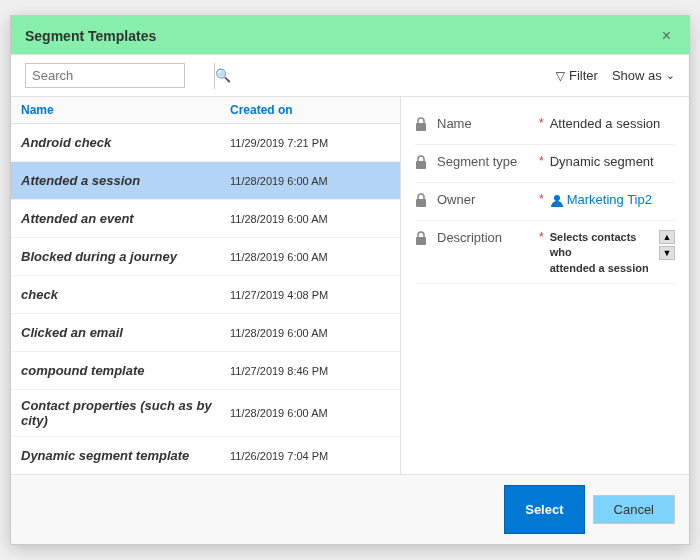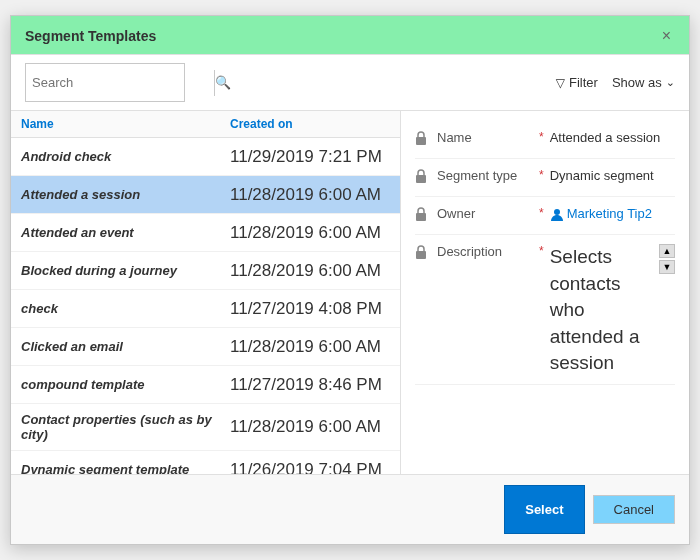--- a/index.html
+++ b/index.html
@@ -51,21 +51,21 @@
       justify-content: space-between;
       padding: 8px 14px;
       border-bottom: 1px solid #e0e0e0;
       background: #fff;
     }
     .search-box {
       display: flex;
       align-items: center;
       border: 1px solid #c8c8c8;
       width: 160px;
-      height: 39px;
+      height: 25px;
       background: #fff;
     }
     .search-input {
       border: none;
       outline: none;
       font-size: 13px;
       padding: 2px 6px;
       flex: 1;
       color: #aaa;
       background: transparent;
@@ -158,21 +158,21 @@
     .list-row.selected { background: #b3d4f5; }
     .row-name {
       flex: 1;
       font-size: 13px;
       color: #333;
       font-weight: 600;
       font-style: italic;
     }
     .row-created {
       width: 160px;
-      font-size: 17px;
+      font-size: 11px;
       color: #333;
     }
     .detail-panel {
       flex: 1;
       padding: 0;
       display: flex;
       flex-direction: column;
       overflow: hidden;
     }
     .detail-fields {
@@ -213,22 +213,23 @@
       color: #333;
       font-size: 13px;
     }
     .field-value.link {
       color: #0078d4;
       cursor: pointer;
     }
     .description-value {
       flex: 1;
       color: #333;
-      font-size: 19px;
+      font-size: 11px;
       line-height: 1.4;
+      font-weight: bold;
     }
     .description-scroll {
       display: flex;
       flex-direction: column;
       gap: 2px;
       margin-left: 4px;
     }
     .desc-scroll-btn {
       width: 16px;
       height: 14px;

